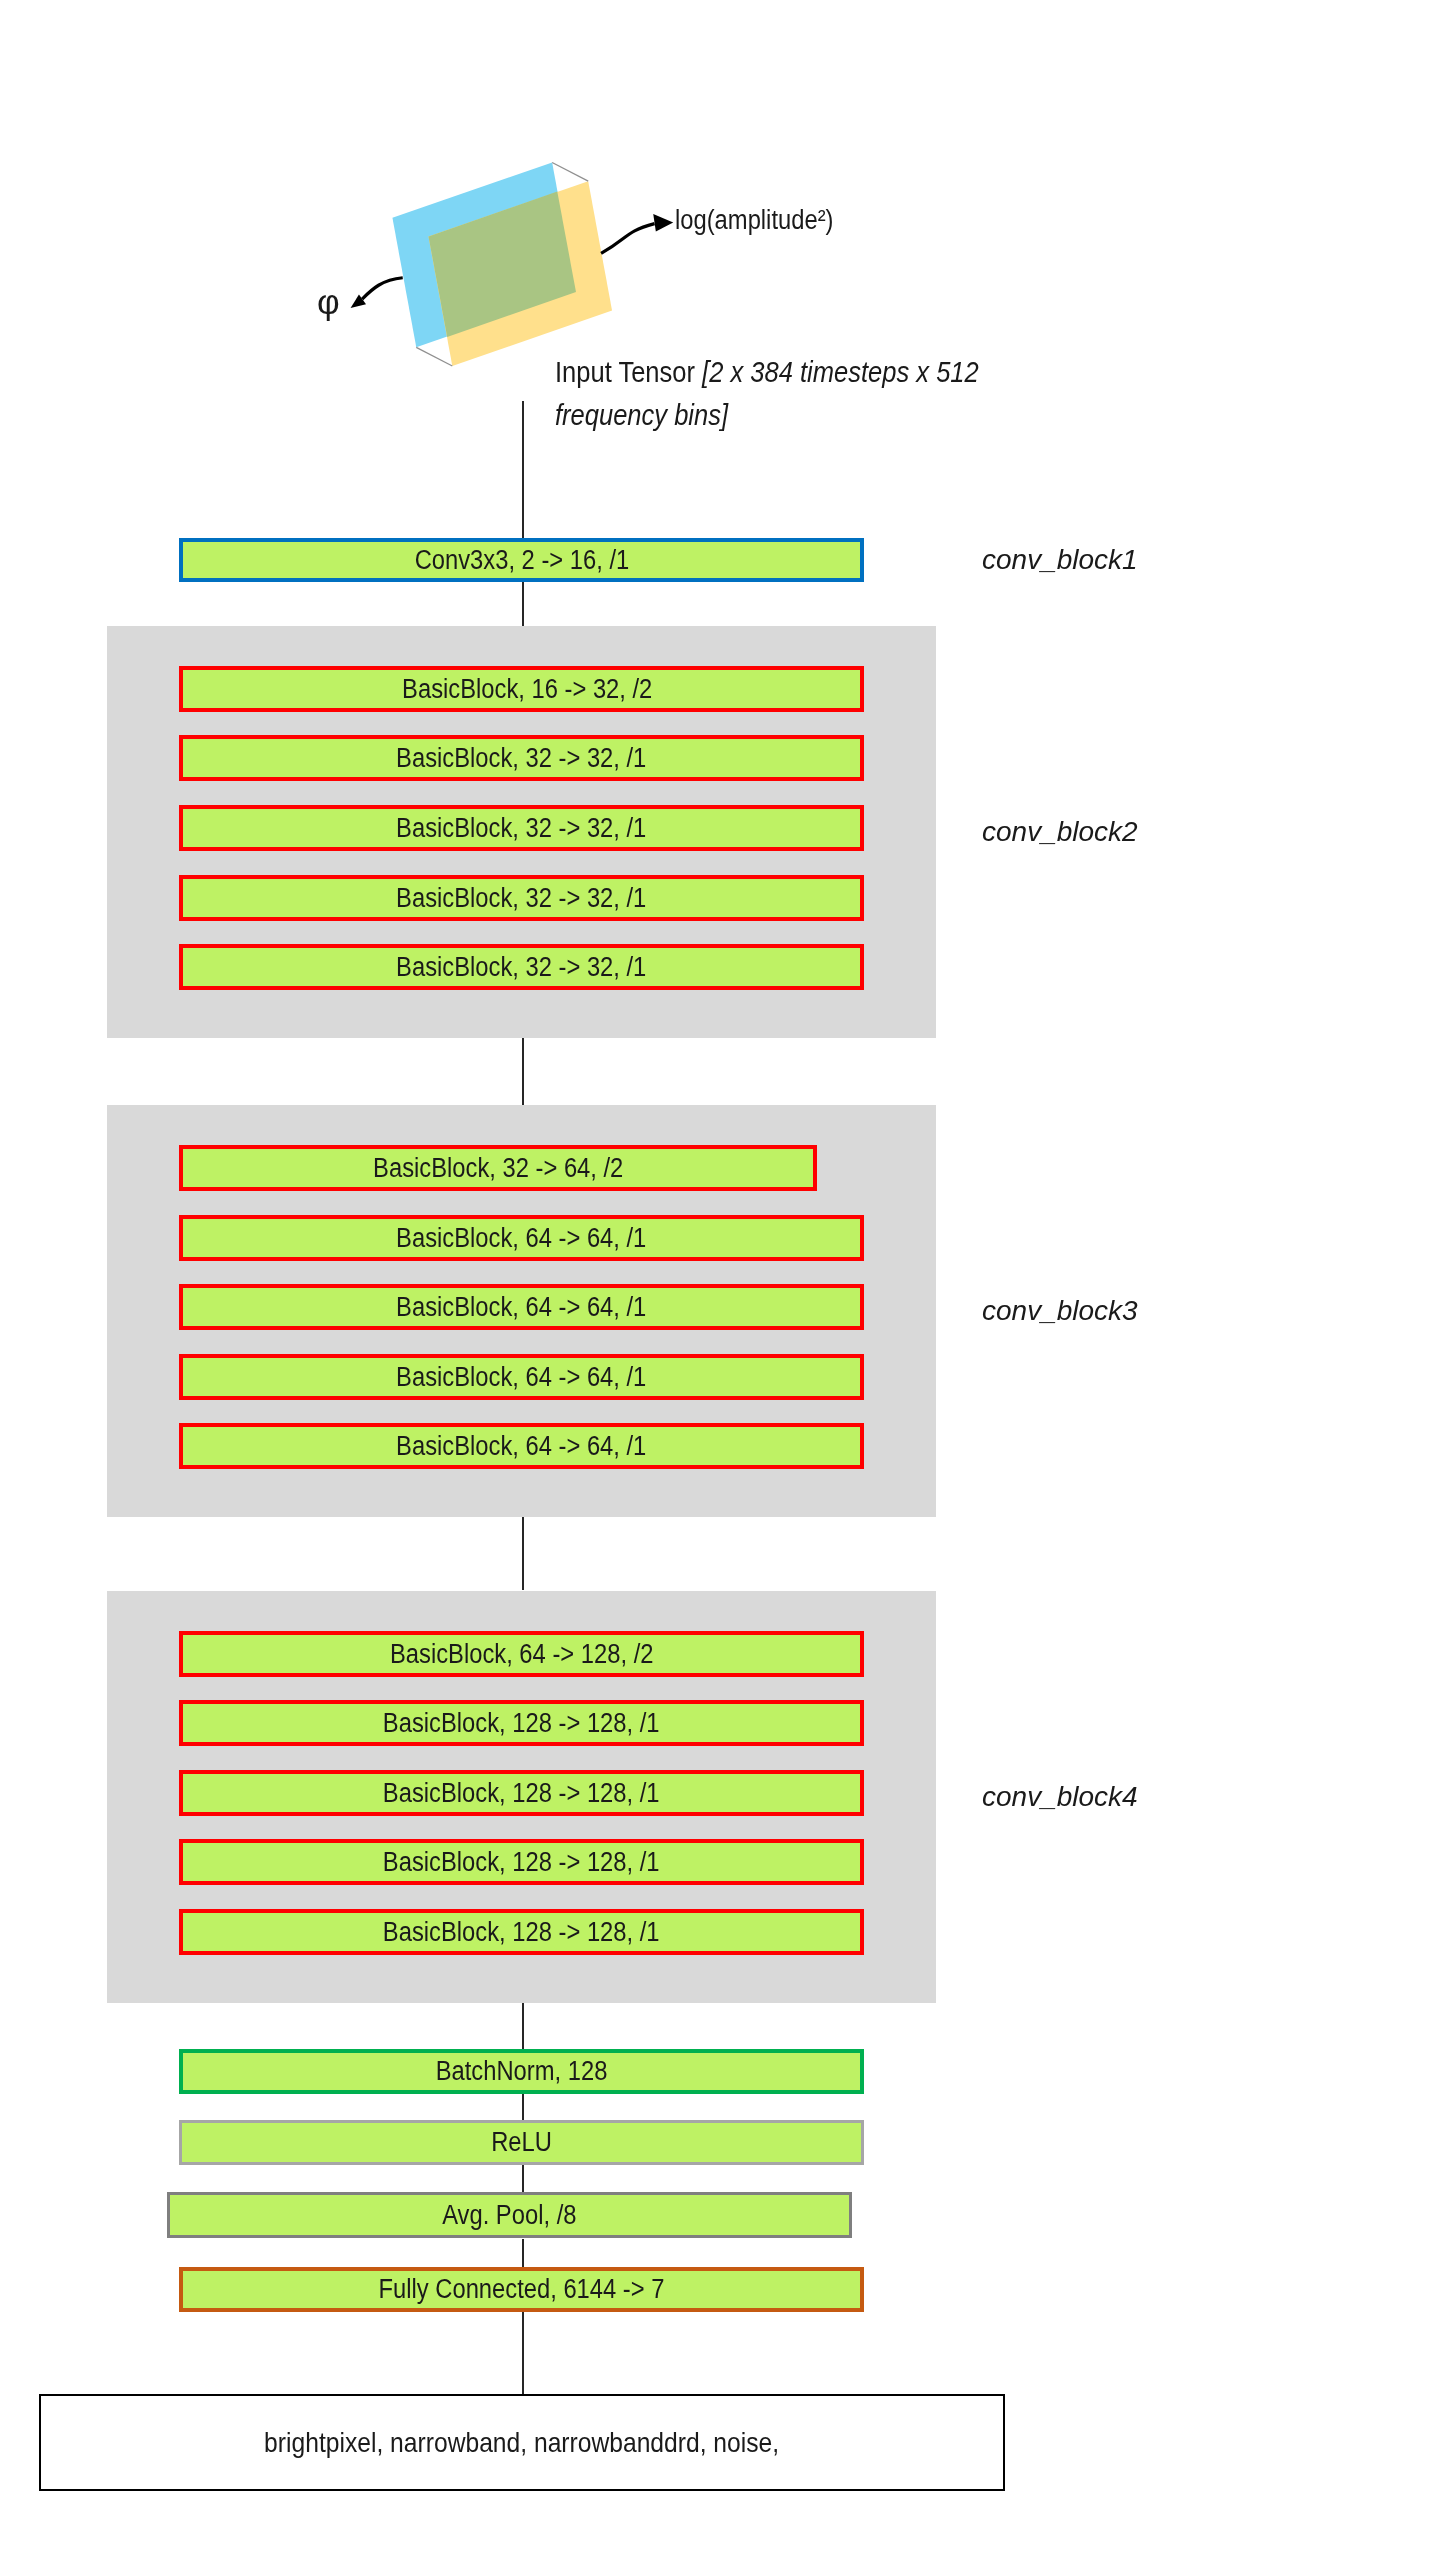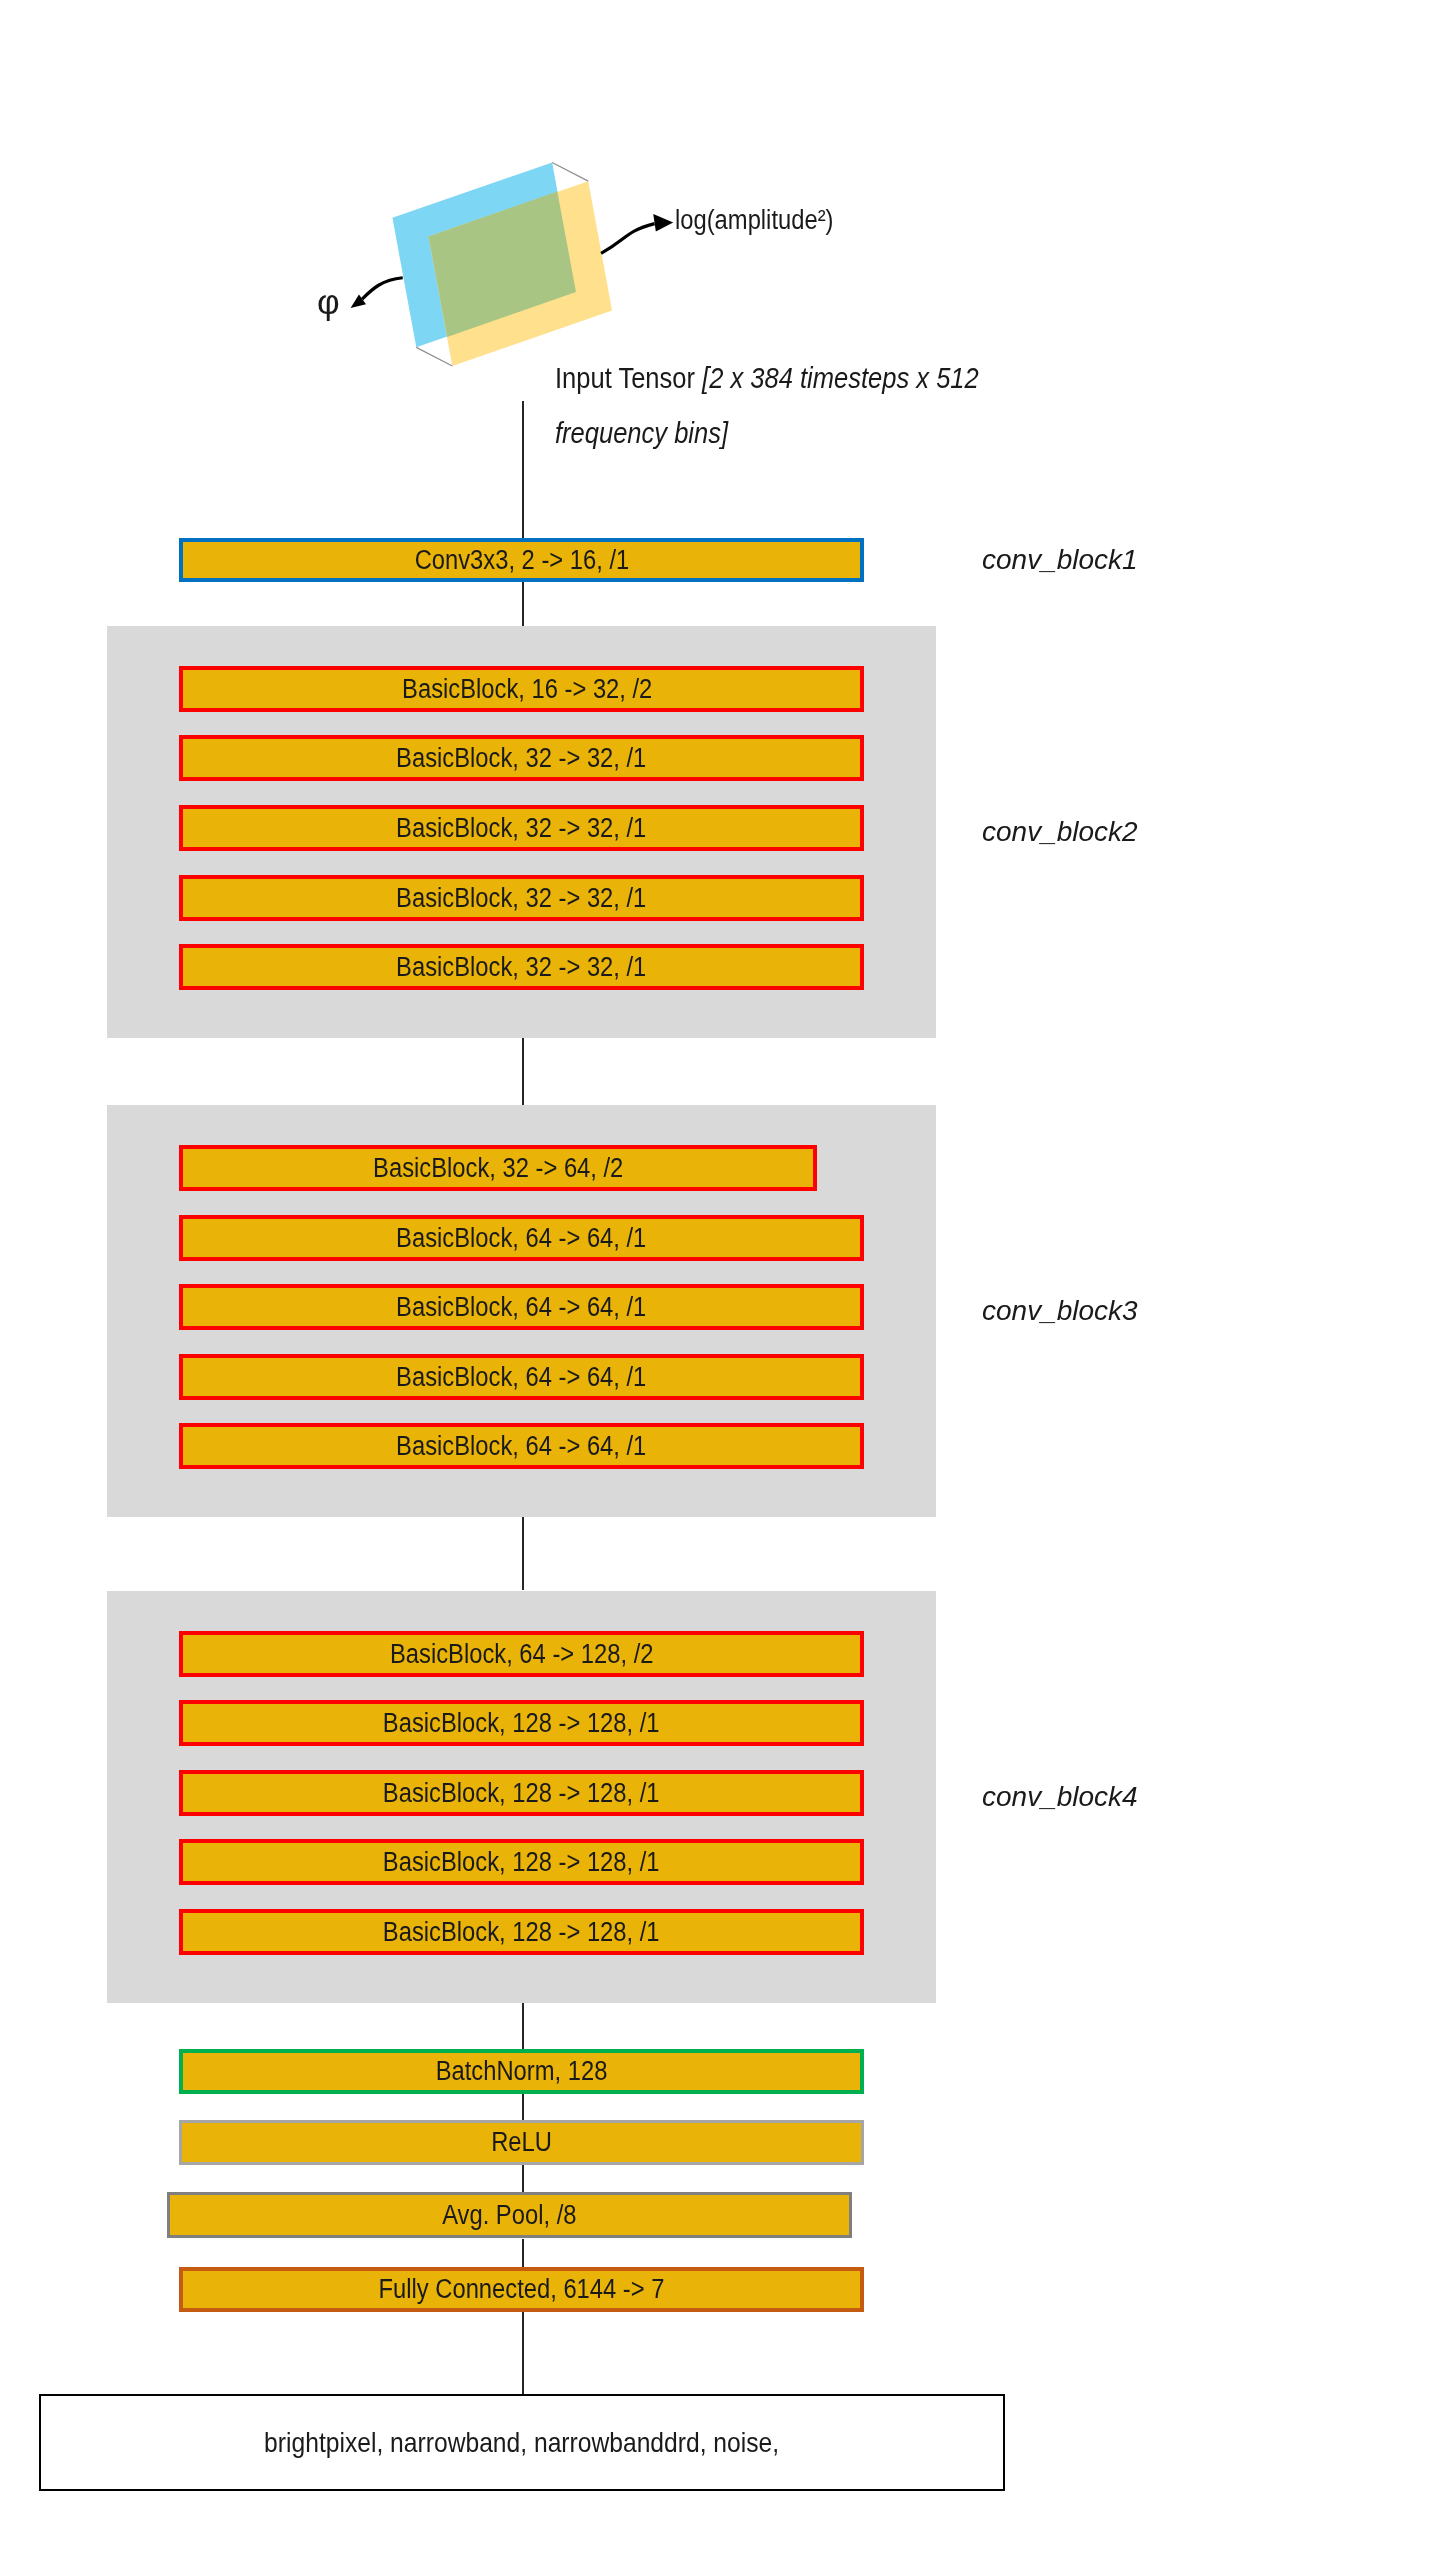--- a/index.html
+++ b/index.html
@@ -1,27 +1,27 @@
 <!DOCTYPE html>
 <html style="font-size:10.3px"><head>
 <meta charset="utf-8">
 <style>
   html,body{margin:0;padding:0;background:#fff;}
   #canvas{position:relative;width:1449px;height:2576px;background:#fff;overflow:hidden;
           font-family:"Liberation Sans","DejaVu Sans",sans-serif;color:#1a1a1a;}
   .abs{position:absolute;}
   .vline{position:absolute;width:1.9px;background:#262626;}
-  .node{position:absolute;background:#eab308;display:flex;align-items:center;justify-content:center;
+  .node{position:absolute;background:#bef264;display:flex;align-items:center;justify-content:center;
         box-sizing:border-box;font-size:27px;white-space:nowrap;}
   .grayblock{position:absolute;background:#D9D9D9;}
   .cond{display:inline-block;transform:scaleX(0.88);transform-origin:center;}
   .cond-l{display:inline-block;transform:scaleX(0.88);transform-origin:left center;}
   .blocklabel{position:absolute;left:982px;width:193px;font-style:italic;font-size:28px;
               display:flex;align-items:center;}
-  .caption{position:absolute;left:555px;top:351px;width:515px;font-size:29px;line-height:55px;}
+  .caption{position:absolute;left:555px;top:351px;width:515px;font-size:29px;line-height:43px;}
   .caption .it{font-style:italic;}
   .outbox{position:absolute;left:39px;top:2394px;width:966px;height:97px;background:#fff;
           border:2.6px solid #000;box-sizing:border-box;display:flex;flex-direction:row;
           align-items:center;justify-content:center;font-size:28px;line-height:37px;}
   .phi{position:absolute;left:317px;top:282px;font-size:35px;}
   .amp{position:absolute;left:675px;top:205px;font-size:27px;}
 </style>
 </head>
 <body>
 

